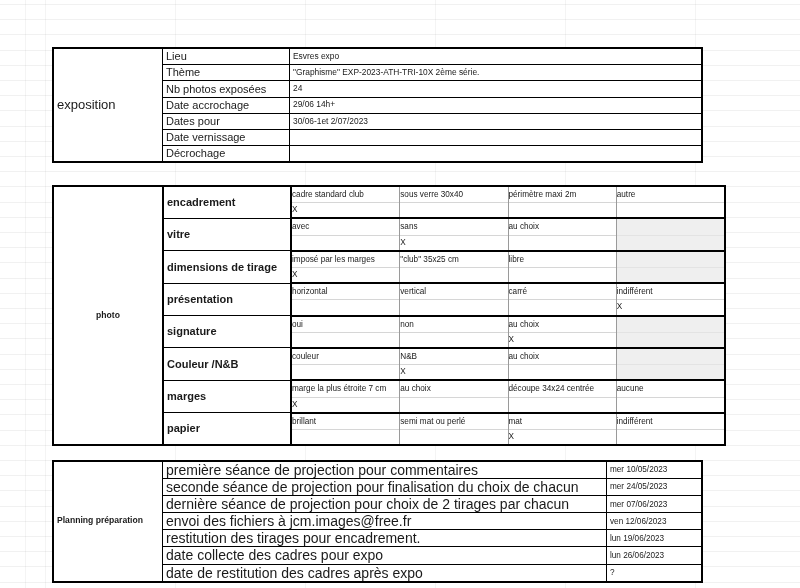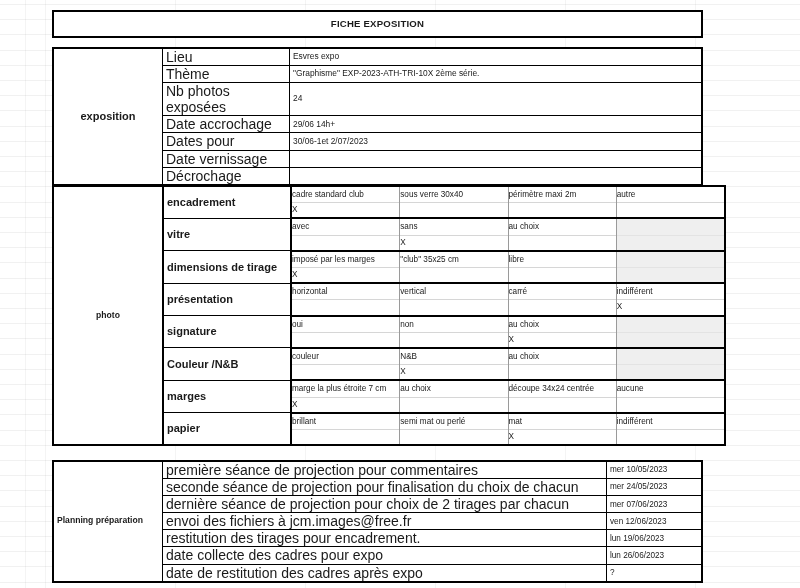--- a/index.html
+++ b/index.html
@@ -39,24 +39,24 @@
   #title-block td{
     height:24px;text-align:center;font-size:9.6px;font-weight:bold;
     letter-spacing:.2px;border:2px solid #000;
   }
 
   
   #exposition-block{position:absolute;left:52px;top:47px;width:651px;}
   #exposition-block table{width:100%;border:2px solid #000;}
   #exposition-block td{height:15.2px;}
   .exp-cat{
-    width:102px;text-align:center;font-size:11px;font-weight:bold;
+    width:102px;font-size:13px;font-weight:normal;
     border-right:1px solid #000;
   }
-  .exp-key{width:120px;font-size:14px;}
+  .exp-key{width:120px;font-size:11px;}
   .exp-val{font-size:8.4px;}
 
   
   #photo-block{position:absolute;left:52px;top:185px;width:651px;}
   #photo-block table{width:100%;border:2px solid #000;}
   .ph-cat{
     width:102px;text-align:center;font-size:8.6px;font-weight:bold;
     border-right:2px solid #000;
     border-radius:17px;
   }
@@ -88,29 +88,20 @@
   .pl-task{font-size:14px;}
   .pl-date{width:88px;font-size:8.2px;}
 </style>
 </head>
 <body>
 
 <div id="bg-grid"></div>
 
 <div class="sheet">
 
-  <div id="title-block">
-    <table>
-        <tbody>
-      <tr>
-        <td>FICHE EXPOSITION</td>
-      </tr>
-    </tbody>
-      </table>
-  </div>
 
   <div id="exposition-block">
     <table>
       <tbody id="exposition-body">
           <tr>
             <td class="exp-cat" rowspan="7">exposition</td>
             <td class="exp-key">Lieu</td>
             <td class="exp-val">Esvres expo</td>
           </tr>
           <tr>

